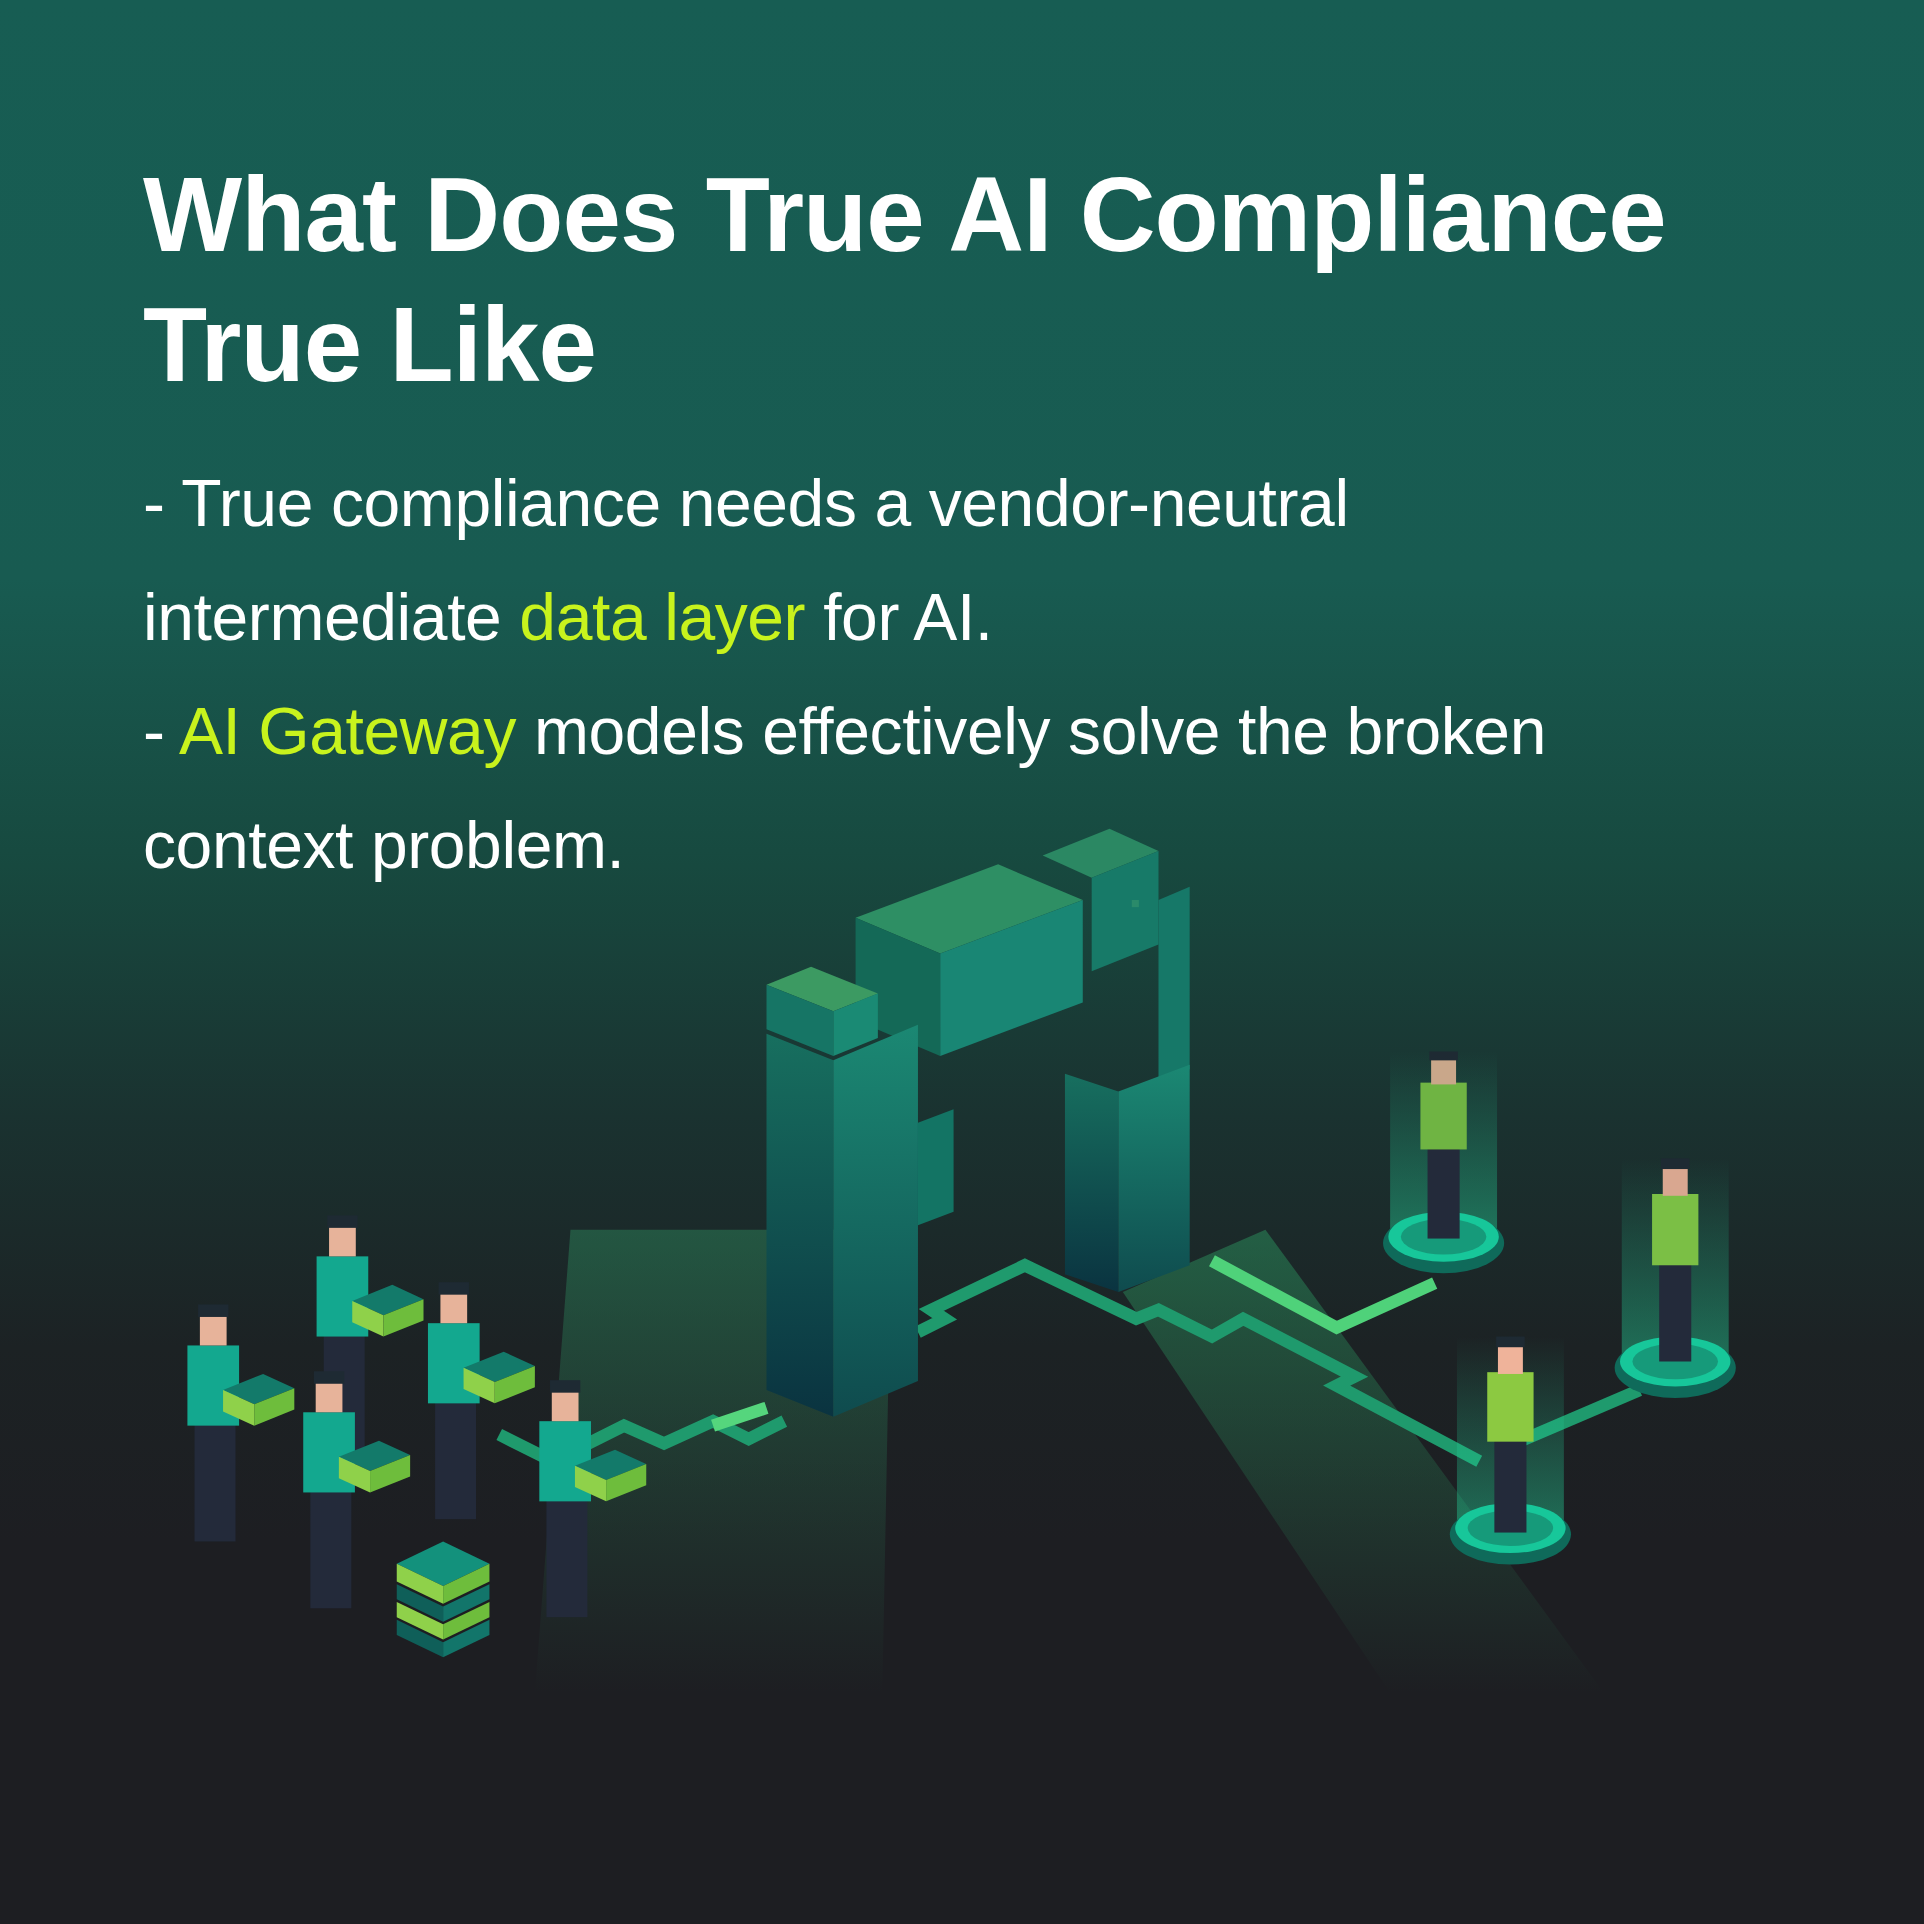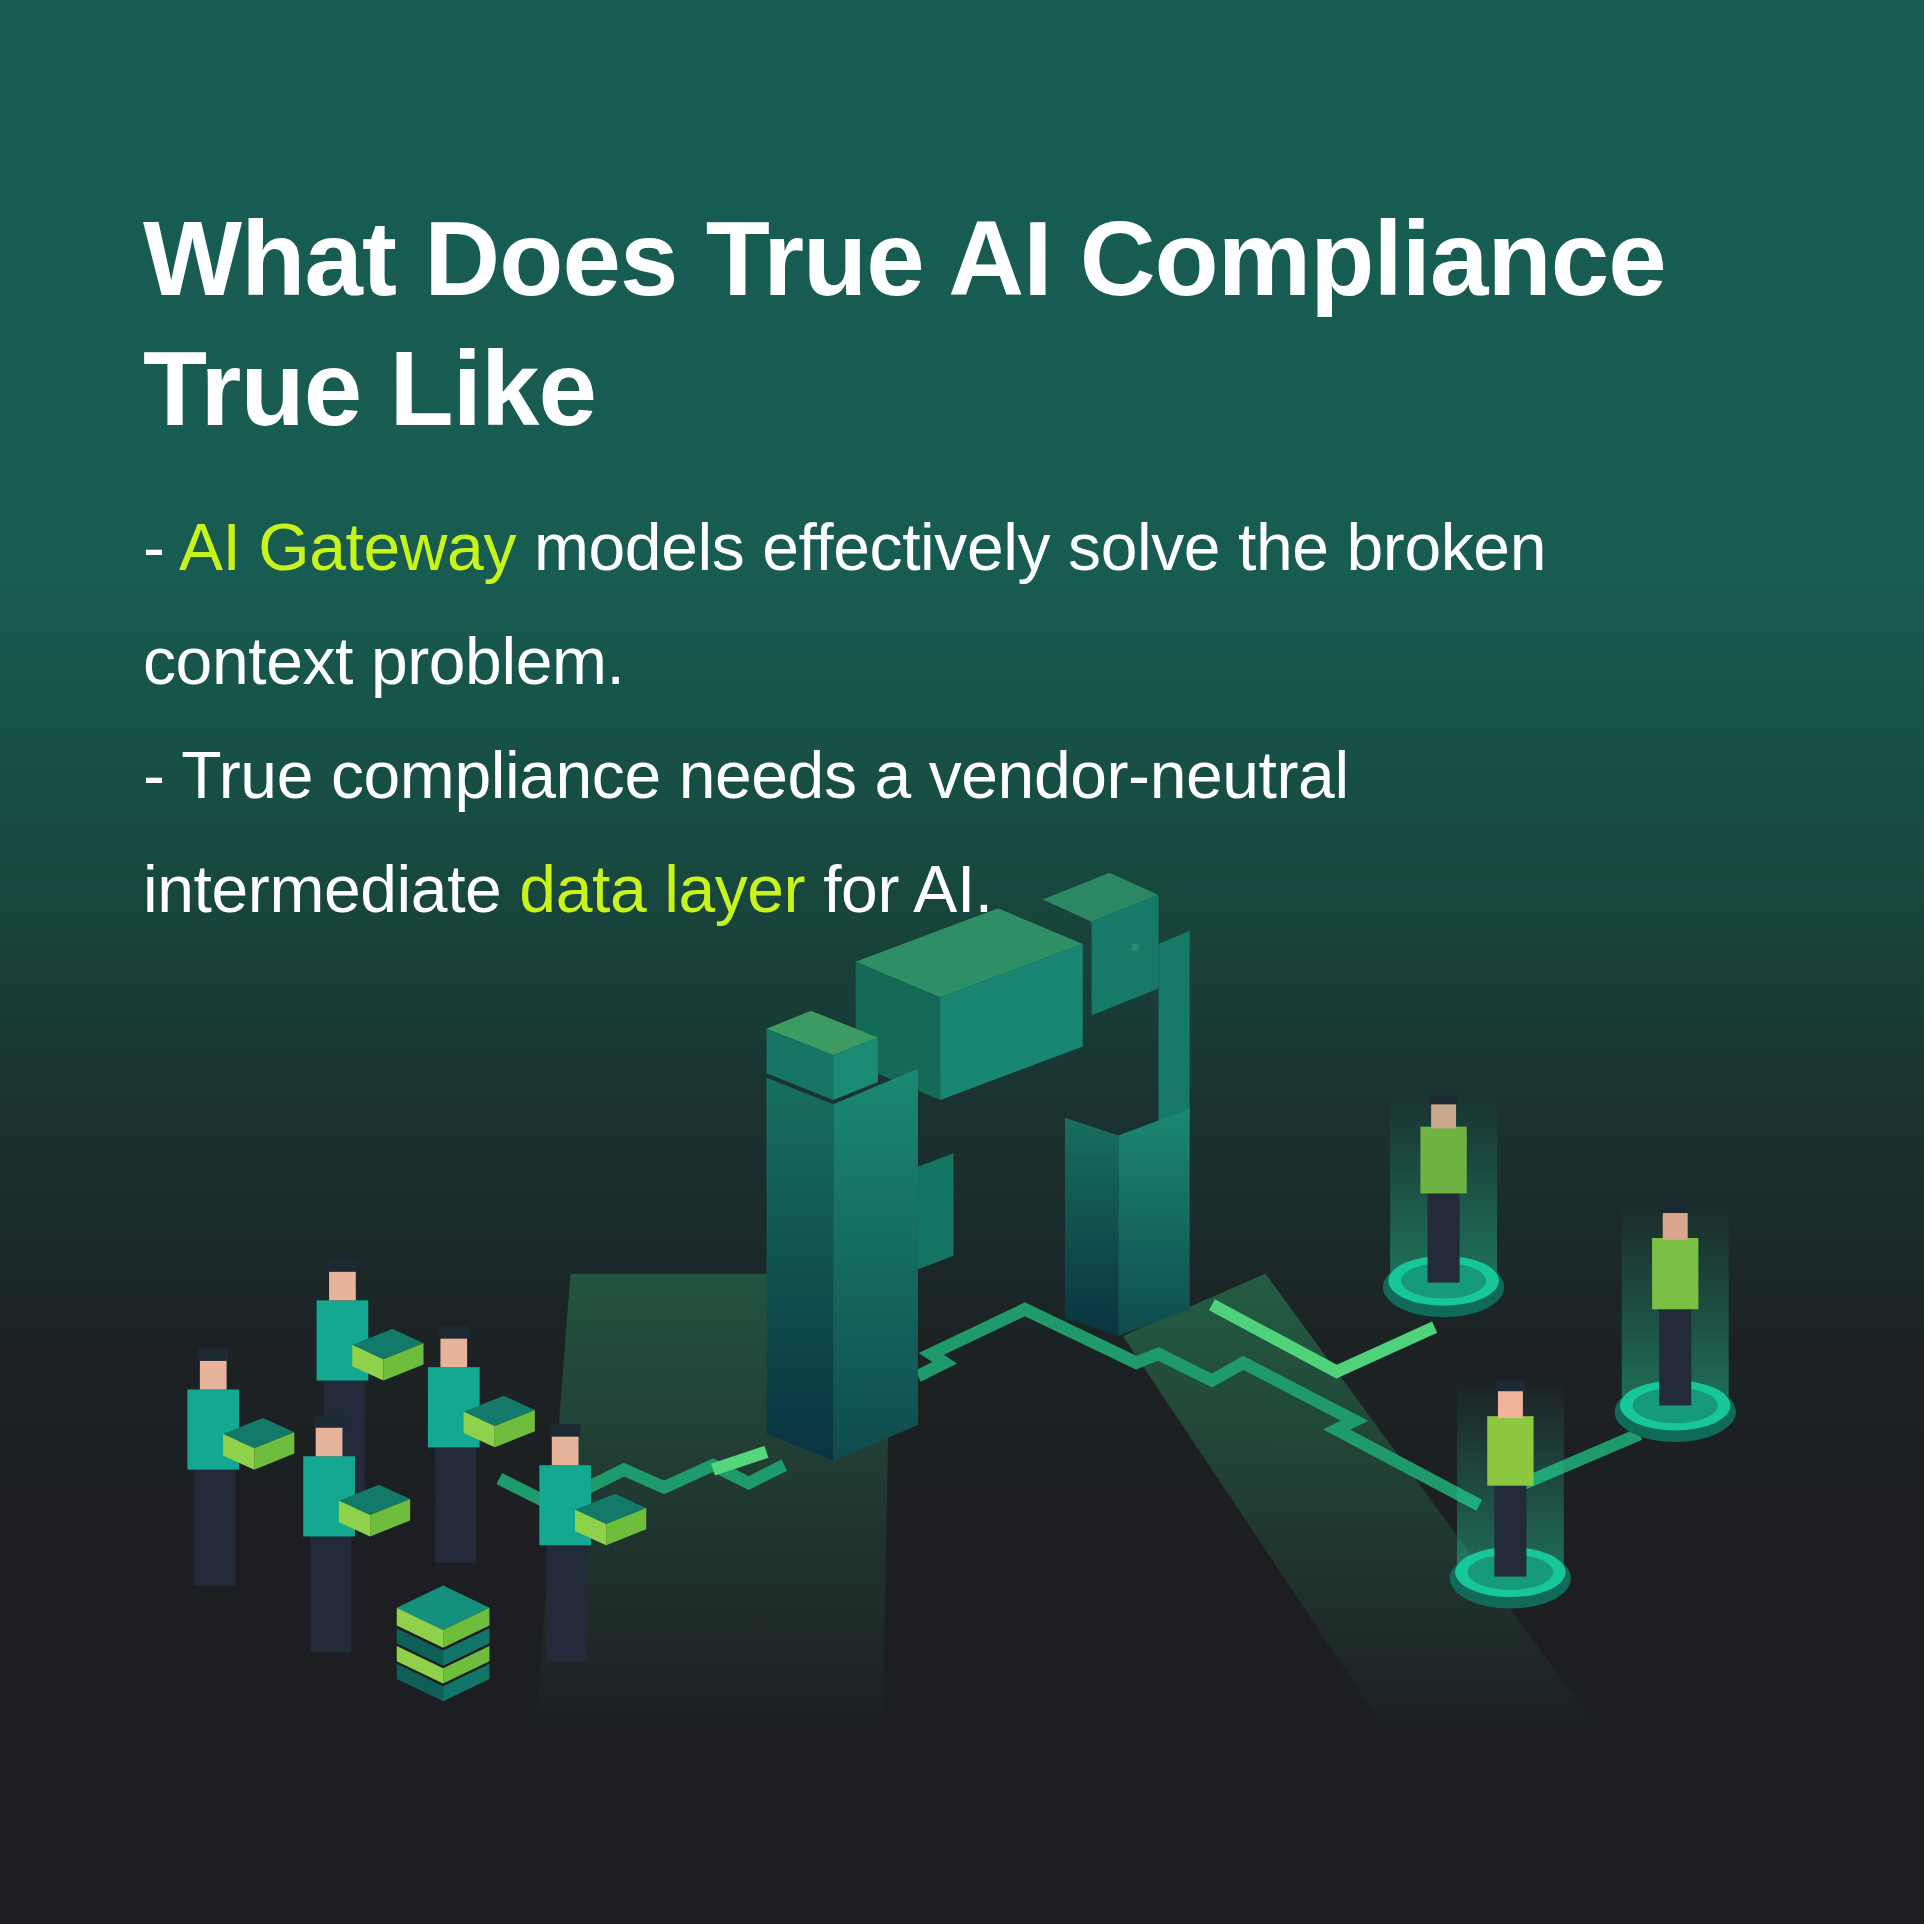--- a/index.html
+++ b/index.html
@@ -10,21 +10,20 @@
       width: 1925px;
       height: 1925px;
       overflow: hidden;
       background: linear-gradient(180deg, #175d53 0%, #185b51 30%, #17493f 45%, #1a3230 58%, #1c2224 70%, #1d1e22 80%, #1d1e22 100%);
       position: relative;
       font-family: "Liberation Sans", "DejaVu Sans", sans-serif;
     }
     .card {
       position: absolute;
       inset: 0;
-      margin-top: 44px;
     }
     .title {
       position: absolute;
       left: 143px;
       top: 150px;
       width: 1693px;
       margin: 0;
       color: #ffffff;
       font-family: "Liberation Sans", sans-serif;
       font-weight: 700;
@@ -64,26 +63,26 @@
 
 <div class="card">
 
   <h1 class="title">
     <span>What Does True AI Compliance</span><br>
     <span>True Like</span>
   </h1>
 
   <div class="body-text">
     <p>
+      <span>- True compliance needs a vendor-neutral</span><br>
+      <span>intermediate </span><span class="hl">data layer</span><span> for AI.</span>
+    </p>
+    <p>
       <span>- </span><span class="hl">AI Gateway</span><span> models effectively solve the broken</span><br>
       <span>context problem.</span>
-    </p>
-    <p>
-      <span>- True compliance needs a vendor-neutral</span><br>
-      <span>intermediate </span><span class="hl">data layer</span><span> for AI.</span>
     </p>
   </div>
 
   <svg class="illustration" viewBox="0 900 2160 1100" xmlns="http://www.w3.org/2000/svg">
     <defs>
       <linearGradient id="beamL" x1="0" y1="0" x2="0" y2="1">
         <stop offset="0" stop-color="#2a7a55" stop-opacity="0.55"></stop>
         <stop offset="1" stop-color="#2a7a55" stop-opacity="0"></stop>
       </linearGradient>
       <linearGradient id="beamR" x1="0" y1="0" x2="0" y2="1">

